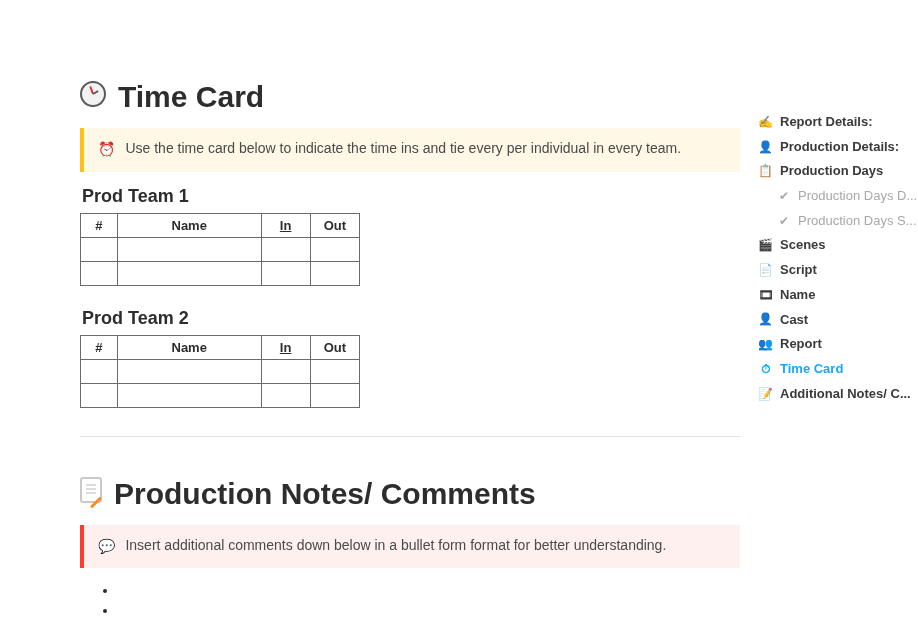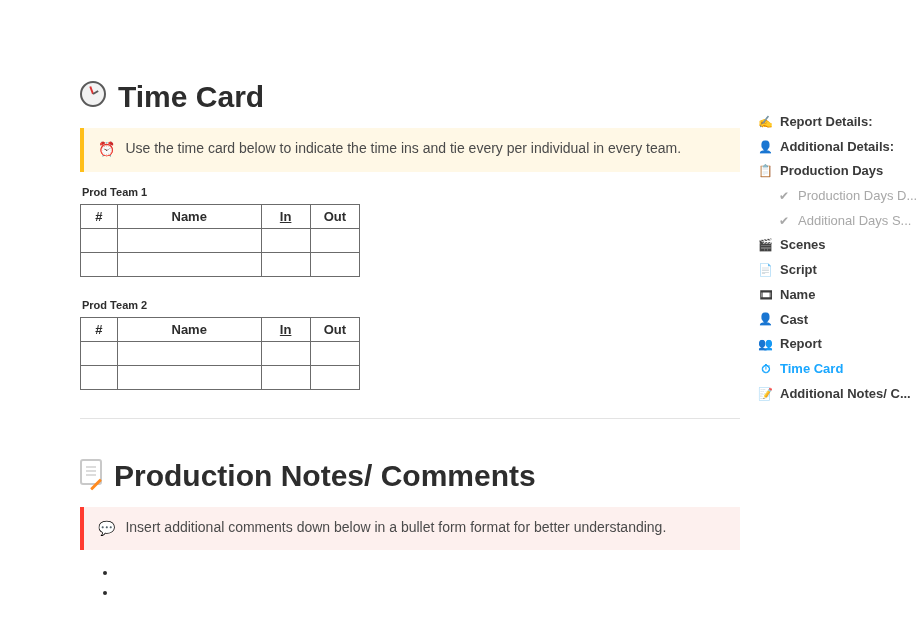--- a/index.html
+++ b/index.html
@@ -87,21 +87,21 @@
   .callout.red {
     background: #fdf0ee;
     border-color: #ff3b30;
   }
   .callout .cicon {
     font-size: 14px;
     line-height: 1.4;
   }
 
   .team-label {
-    font-size: 11px;
+    font-size: 18px;
     font-weight: 700;
     color: #2d2d2d;
     margin-bottom: 6px;
     margin-left: 2px;
   }
 
   table.timecard {
     border-collapse: collapse;
     margin-bottom: 22px;
     width: 280px;
@@ -257,33 +257,33 @@
 
 </div>
 
 <div class="sidebar">
   <div class="sidebar-item">
     <span class="sicon">✍️</span>
     <span class="slabel">Report Details:</span>
   </div>
   <div class="sidebar-item">
     <span class="sicon">👤</span>
-    <span class="slabel">Additional Details:</span>
+    <span class="slabel">Production Details:</span>
   </div>
   <div class="sidebar-item">
     <span class="sicon">📋</span>
     <span class="slabel">Production Days</span>
   </div>
   <div class="sidebar-item sub">
     <span class="sicon">✔</span>
     <span class="slabel">Production Days D...</span>
   </div>
   <div class="sidebar-item sub">
     <span class="sicon">✔</span>
-    <span class="slabel">Additional Days S...</span>
+    <span class="slabel">Production Days S...</span>
   </div>
   <div class="sidebar-item">
     <span class="sicon">🎬</span>
     <span class="slabel">Scenes</span>
   </div>
   <div class="sidebar-item">
     <span class="sicon">📄</span>
     <span class="slabel">Script</span>
   </div>
   <div class="sidebar-item">

